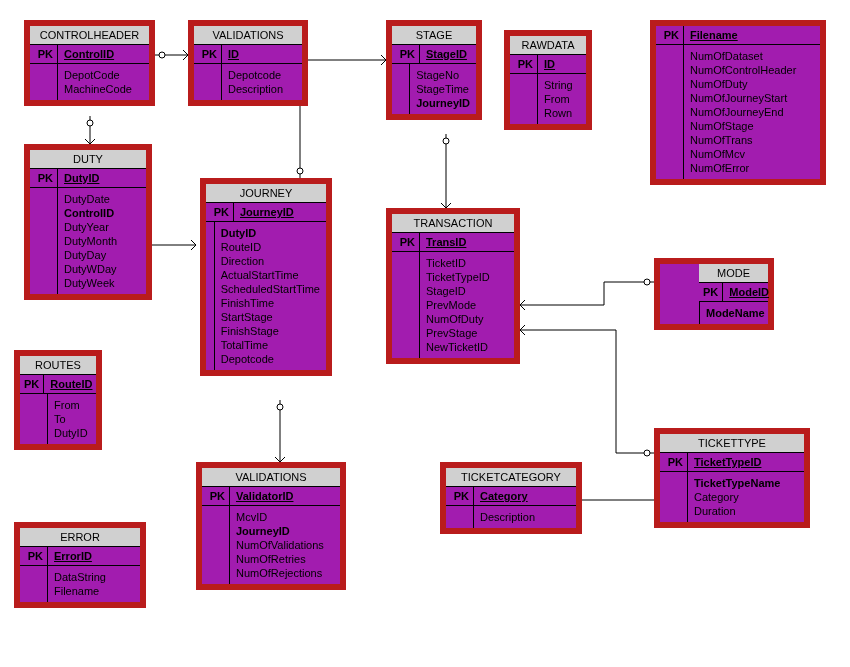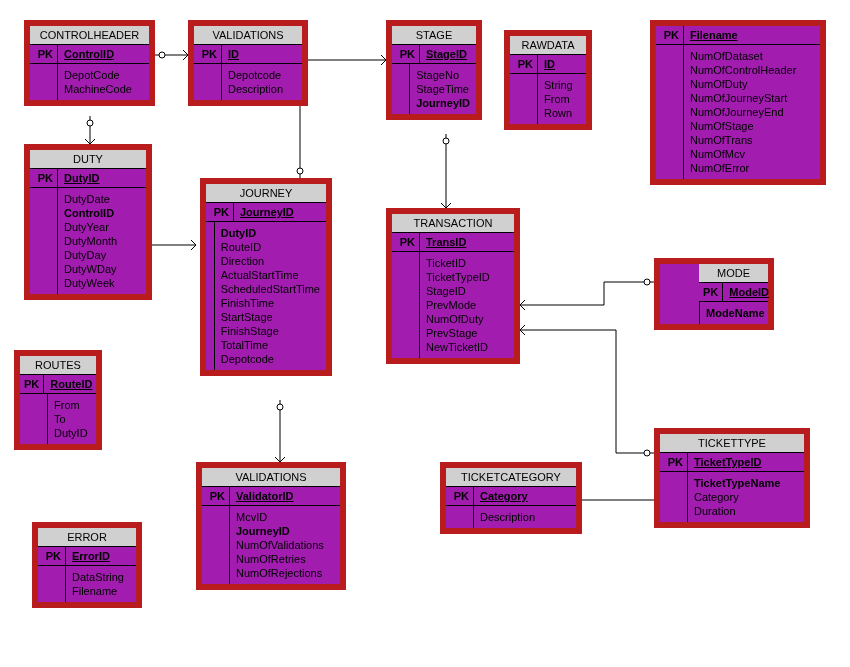--- a/index.html
+++ b/index.html
@@ -271,21 +271,21 @@
     <div class="attrcol-right">
       <div class="attr">McvID</div>
       <div class="attr fk">JourneyID</div>
       <div class="attr">NumOfValidations</div>
       <div class="attr">NumOfRetries</div>
       <div class="attr">NumOfRejections</div>
     </div>
   </div>
 </div>
 
-<div class="entity" style="left:14px; top:522px; width:110px;margin-left:18px;">
+<div class="entity" style="left:14px; top:522px; width:132px;">
   <div class="title">ERROR</div>
   <div class="pkrow">
     <div class="pkcell">PK</div>
     <div class="pkname">ErrorID</div>
   </div>
   <div class="attrs">
     <div class="attrcol-left"></div>
     <div class="attrcol-right">
       <div class="attr">DataString</div>
       <div class="attr">Filename</div>

